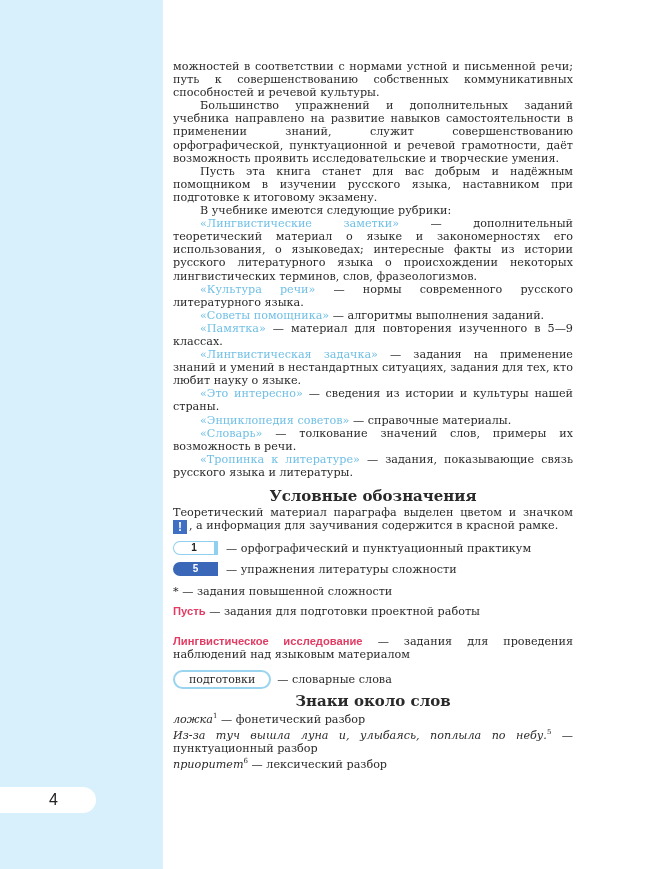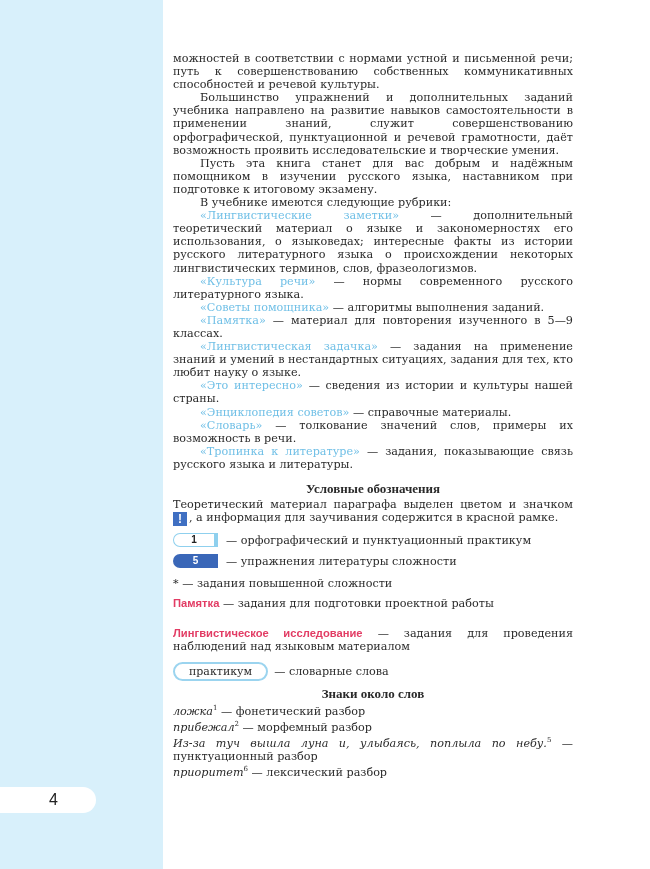--- a/index.html
+++ b/index.html
@@ -14,32 +14,31 @@
     background: #d8f0fb;
   }
   .page-num-tab {
     position: absolute; left: 0; top: 787px; width: 96px; height: 26px;
     background: #ffffff; border-radius: 0 13px 13px 0;
     display: flex; align-items: center; justify-content: flex-end;
     padding-right: 38px; box-sizing: border-box;
     font-family: "Liberation Sans", sans-serif; font-size: 16px; color: #222;
   }
   .content {
-    position: absolute; left: 173px; top: 52px; width: 400px;
+    position: absolute; left: 173px; top: 60px; width: 400px;
     font-size: 11.2px; line-height: 13.1px;
     text-align: justify;
   }
   .content p { margin: 0; }
   .indent { text-indent: 27px; }
   .rub { color: #6fbfe6; }
   .bold { font-weight: normal; }
   .section-title {
     text-align: center; font-weight: bold; margin-top: 11px !important; margin-bottom: 3px !important;
-    font-size: 13px;
-    font-family: Liberation Serif, serif;
+    font-size: 15px;
   }
   .legend-row { display: flex; align-items: center; margin-top: 7px; }
   .excl {
     display: inline-block; width: 14px; height: 14px; background: #3f6fc2;
     color: #fff; font-family: "Liberation Sans", sans-serif; font-weight: bold;
     font-size: 12px; line-height: 14px; text-align: center; vertical-align: -2px;
     margin-right: 2px;
   }
   .badge-outline {
     display: inline-block; width: 40px; height: 12px; border: 1.5px solid #8fd0ee;
@@ -91,25 +90,24 @@
 
   <div class="legend-row">
     <span class="badge-outline">1</span>
     <span>— орфографический и пунктуационный практикум</span>
   </div>
   <div class="legend-row">
     <span class="badge-filled">5</span>
     <span>— упражнения литературы сложности</span>
   </div>
   <p style="margin-top:9px">* — задания повышенной сложности</p>
-  <p style="margin-top:7px"><span class="red">Памятка</span><span> — задания для подготовки проектной работы</span></p>
+  <p style="margin-top:7px"><span class="red">Пусть</span><span> — задания для подготовки проектной работы</span></p>
   <p style="margin-top:17px"><span class="red">Лингвистическое исследование</span><span> — задания для проведения наблюдений над языковым материалом</span></p>
   <div class="legend-row" style="margin-top:8px">
-    <span class="dict-word">практикум</span>
+    <span class="dict-word">подготовки</span>
     <span>— словарные слова</span>
   </div>
 
   <p class="section-title" style="margin-top:6px !important;margin-bottom:1px !important">Знаки около слов</p>
   <p class="gap" style="margin-top:2px"><span class="it">ложка</span><sup>1</sup><span> — фонетический разбор</span></p>
-  <p class="gap"><span class="it">прибежал</span><sup>2</sup><span> — морфемный разбор</span></p>
   <p class="gap"><span class="it">Из-за туч вышла луна и, улыбаясь, поплыла по небу.</span><sup>5</sup><span> — пунктуационный разбор</span></p>
   <p class="gap"><span class="it">приоритет</span><sup>6</sup><span> — лексический разбор</span></p>
 </div>
 
 </body></html>

